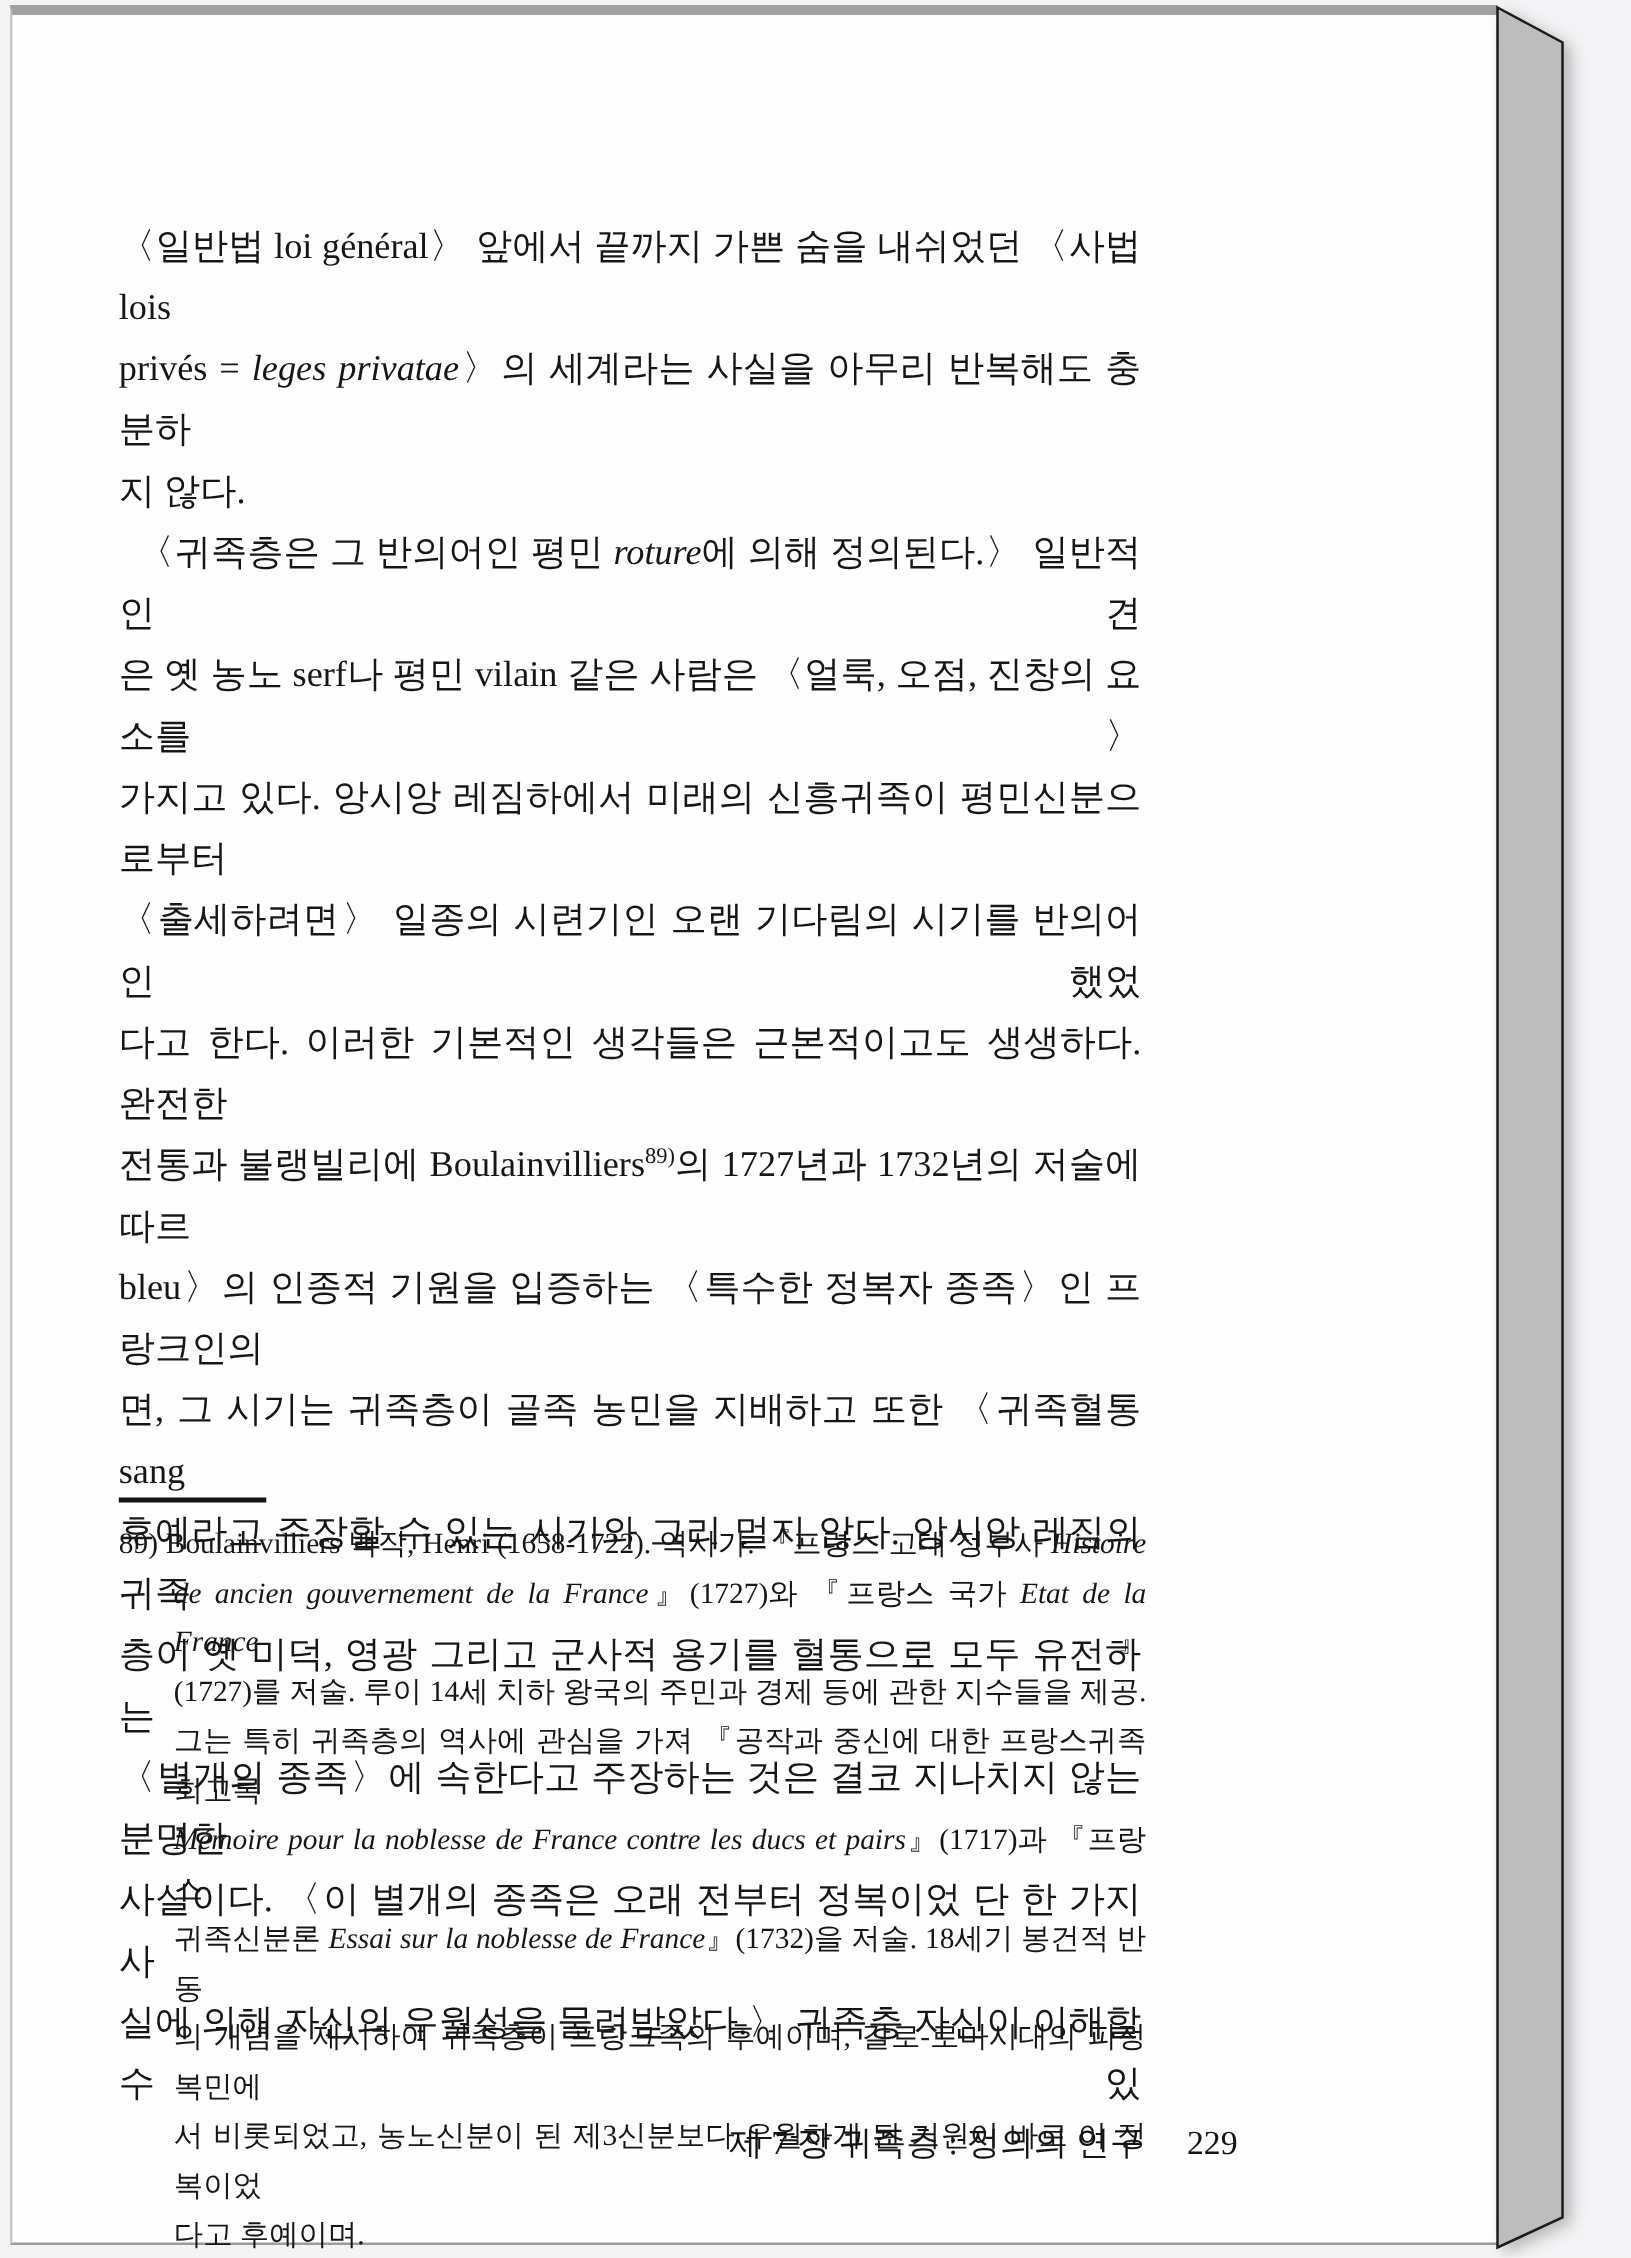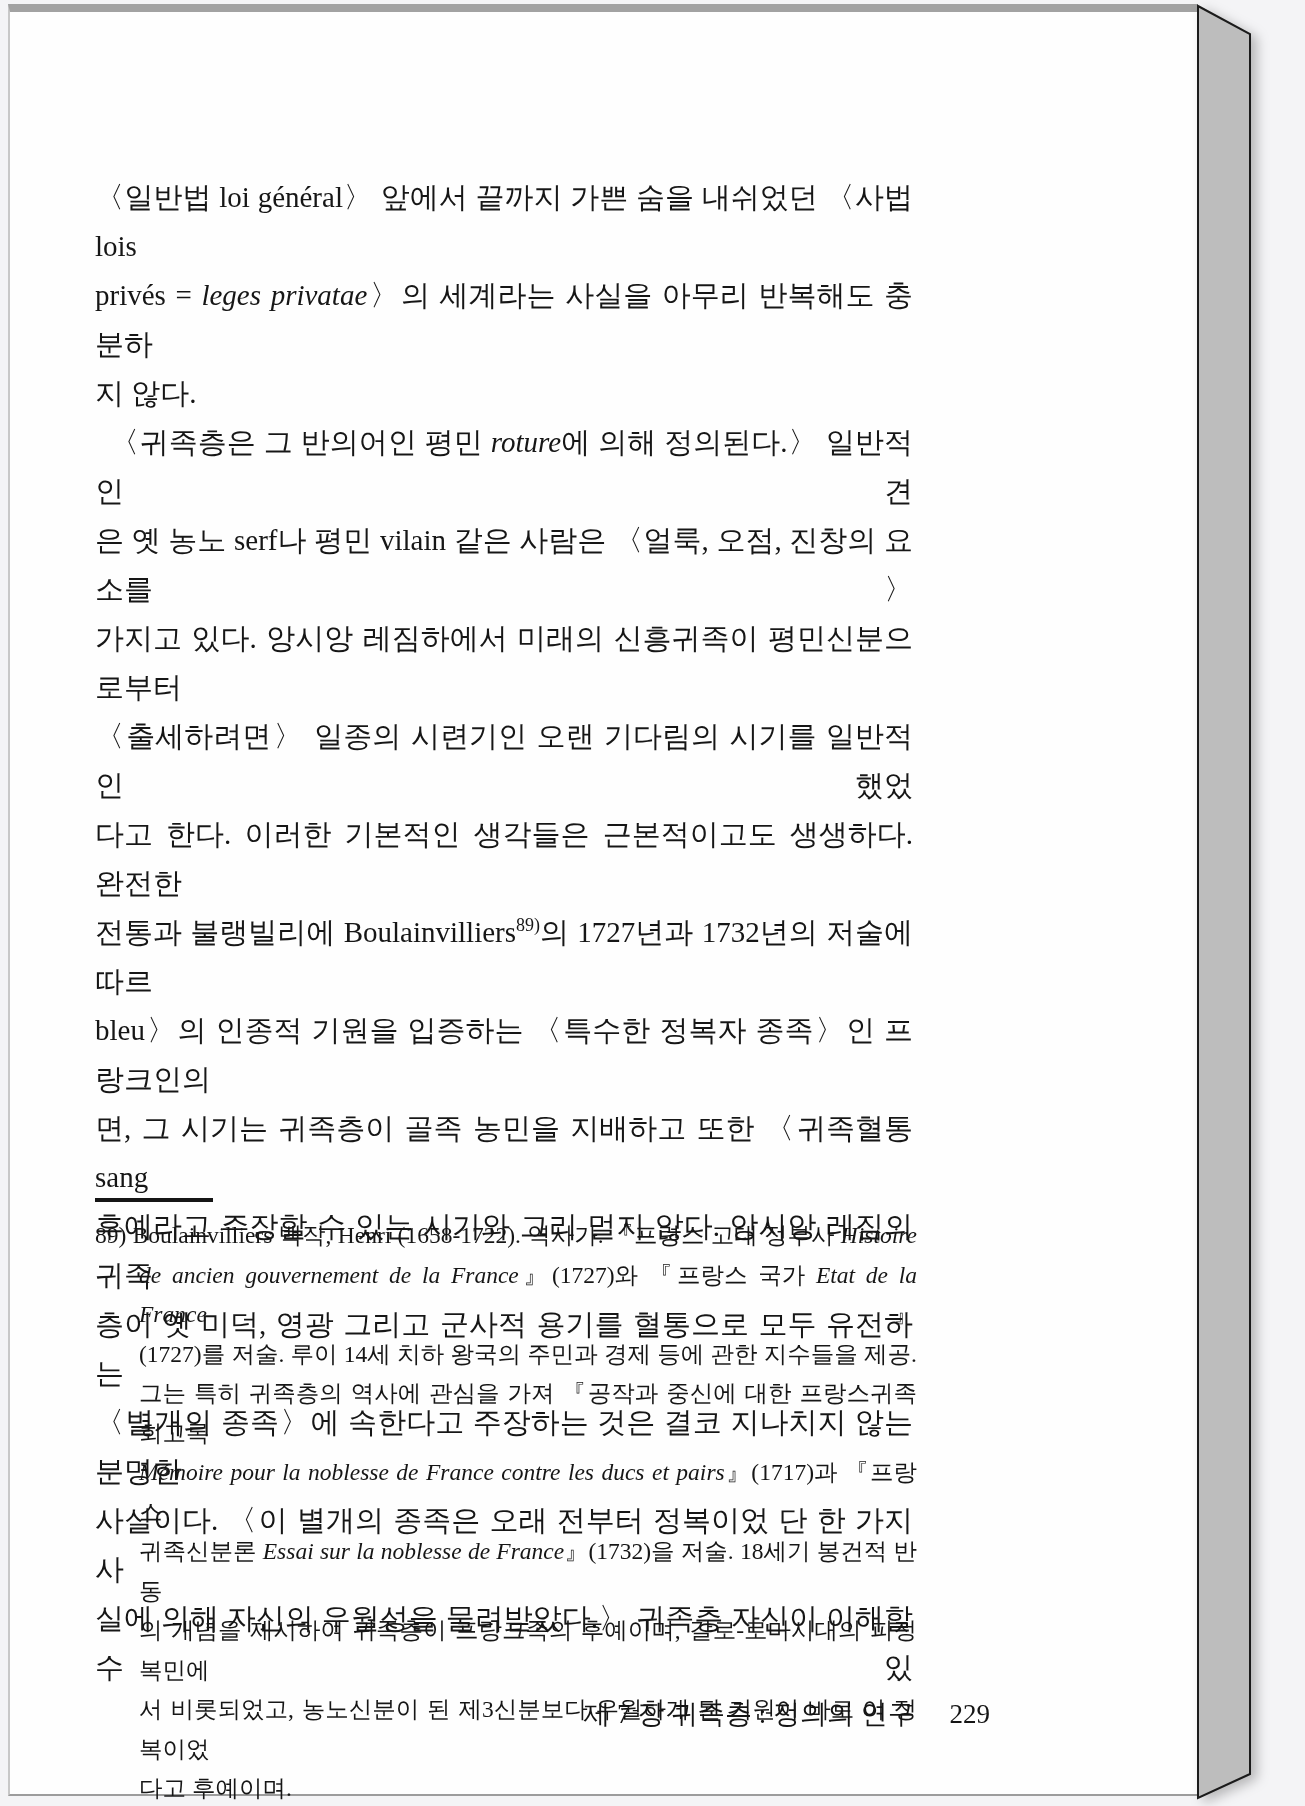--- a/index.html
+++ b/index.html
@@ -82,21 +82,21 @@
   <polygon points="2,6 54,34 54,1774 2,1798" fill="#bdbdbd" stroke="#1b1b1b" stroke-width="2"></polygon>
 </svg>
 
 <div class="content">
     <div class="tline"><span>〈일반법 loi général〉 앞에서 끝까지 가쁜 숨을 내쉬었던 〈사법 lois</span></div>
     <div class="tline"><span>privés = </span><span class="it">leges privatae</span><span>〉의 세계라는 사실을 아무리 반복해도 충분하</span></div>
     <div class="tline tlast"><span>지 않다.</span></div>
     <div class="tline tindent"><span>〈귀족층은 그 반의어인 평민 </span><span class="it">roture</span><span>에 의해 정의된다.〉 일반적인 견</span></div>
     <div class="tline"><span>은 옛 농노 serf나 평민 vilain 같은 사람은 〈얼룩, 오점, 진창의 요소를〉</span></div>
     <div class="tline"><span>가지고 있다. 앙시앙 레짐하에서 미래의 신흥귀족이 평민신분으로부터</span></div>
-    <div class="tline"><span>〈출세하려면〉 일종의 시련기인 오랜 기다림의 시기를 일반적인 했었</span></div>
+    <div class="tline"><span>〈출세하려면〉 일종의 시련기인 오랜 기다림의 시기를 반의어인 했었</span></div>
     <div class="tline"><span>다고 한다. 이러한 기본적인 생각들은 근본적이고도 생생하다. 완전한</span></div>
     <div class="tline"><span>전통과 불랭빌리에 Boulainvilliers</span><span class="sup">89)</span><span>의 1727년과 1732년의 저술에 따르</span></div>
     <div class="tline"><span>bleu〉의 인종적 기원을 입증하는 〈특수한 정복자 종족〉인 프랑크인의</span></div>
     <div class="tline"><span>면, 그 시기는 귀족층이 골족 농민을 지배하고 또한 〈귀족혈통 sang</span></div>
     <div class="tline"><span>후예라고 주장할 수 있는 시기와 그리 멀지 않다. 앙시앙 레짐의 귀족</span></div>
     <div class="tline"><span>층이 옛 미덕, 영광 그리고 군사적 용기를 혈통으로 모두 유전하는</span></div>
     <div class="tline"><span>〈별개의 종족〉에 속한다고 주장하는 것은 결코 지나치지 않는 분명한</span></div>
     <div class="tline"><span>사실이다. 〈이 별개의 종족은 오래 전부터 정복이었 단 한 가지 사</span></div>
     <div class="tline"><span>실에 의해 자신의 우월성을 물려받았다.〉 귀족층 자신이 이해할 수 있</span></div>
   </div>

